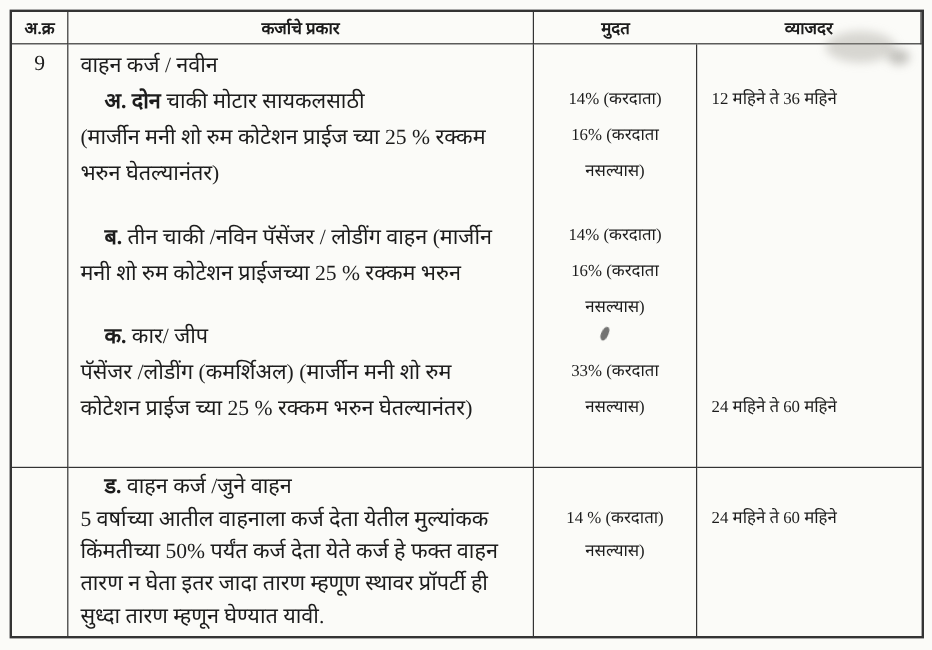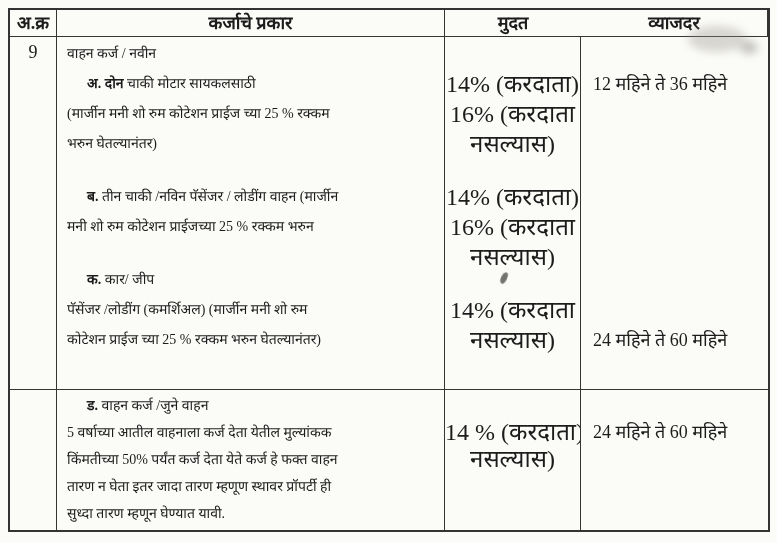--- a/index.html
+++ b/index.html
@@ -23,27 +23,27 @@
   }
   .cell {
     border-right: 1.5px solid var(--line, #343434);
     border-bottom: 1.5px solid var(--line, #343434);
     overflow: hidden;
   }
   .cell.lastcol { border-right: none; }
   .cell.lastrow { border-bottom: none; }
 
   .hc {
-    display: flex; align-items: flex-start; justify-content: center;
-    font-weight: bold; font-size: 18px;
+    display: flex; align-items: center; justify-content: center;
+    font-weight: bold; font-size: 14px;
   }
   .serial-cell { text-align: center; padding-top: 5px; font-size: 18px; }
-  .type-cell   { padding: 2px 4px 0 10px; font-size: 14px; }
-  .rate-cell   { padding-top: 2px; text-align: center; font-size: 24px; }
-  .ten-cell    { padding: 2px 0 0 12px; font-size: 18px; }
+  .type-cell   { padding: 2px 4px 0 10px; font-size: 18px; }
+  .rate-cell   { padding-top: 2px; text-align: center; font-size: 14px; }
+  .ten-cell    { padding: 2px 0 0 12px; font-size: 14px; }
 
   .ln  { height: 30px; line-height: 30px; white-space: nowrap; }
   .gap { height: 23px; }
   .r2 .ln { height: 27px; line-height: 27px; }
 
   b { font-weight: bold; margin-left: 20px; }
 
   .smudge {
     position: absolute; border-radius: 50%;
     filter: blur(4px); pointer-events: none;
@@ -99,21 +99,21 @@
     <div class="cell rate-cell">
       <div class="ln"></div>
       <div class="ln">14% (करदाता)</div>
       <div class="ln">16% (करदाता</div>
       <div class="ln">नसल्यास)</div>
       <div class="gap"></div>
       <div class="ln">14% (करदाता)</div>
       <div class="ln">16% (करदाता</div>
       <div class="ln">नसल्यास)</div>
       <div class="gap"></div>
-      <div class="ln">14% (करदाता</div>
+      <div class="ln">33% (करदाता</div>
       <div class="ln">नसल्यास)</div>
     </div>
 
     <div class="cell ten-cell lastcol">
       <div class="ln"></div>
       <div class="ln">12 महिने ते 36 महिने</div>
       <div class="ln"></div>
       <div class="ln"></div>
       <div class="gap"></div>
       <div class="ln"></div>

